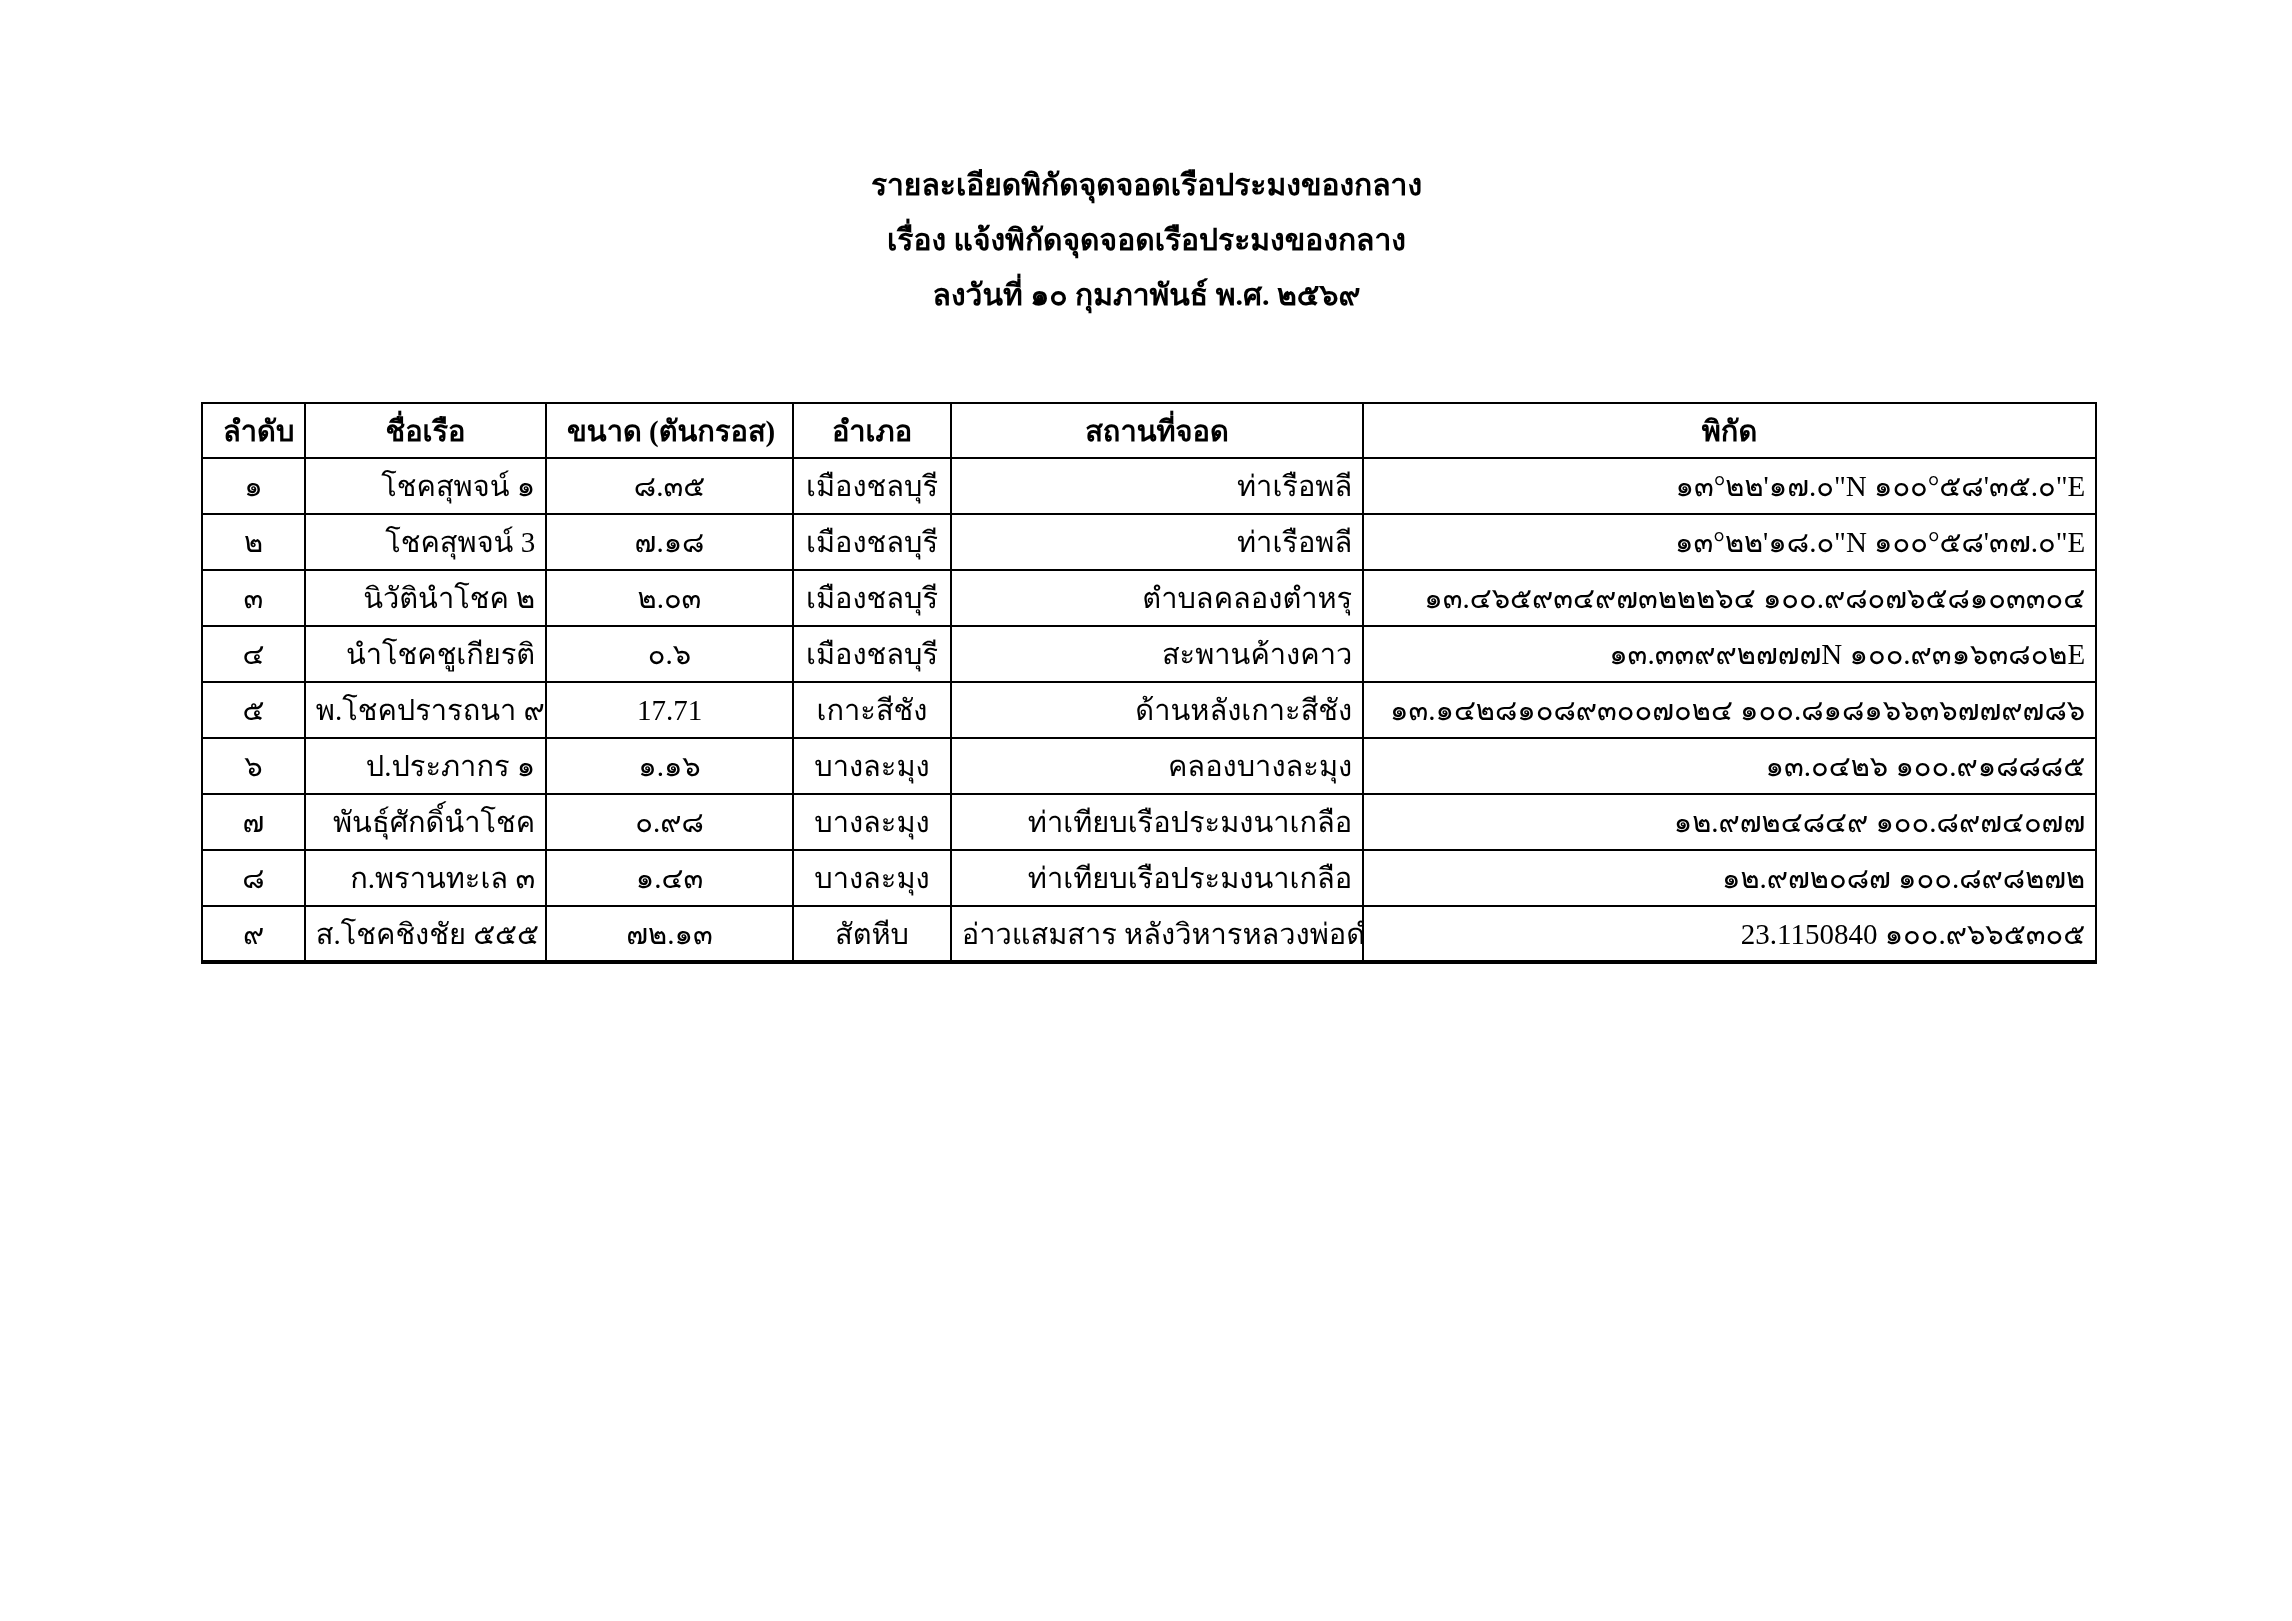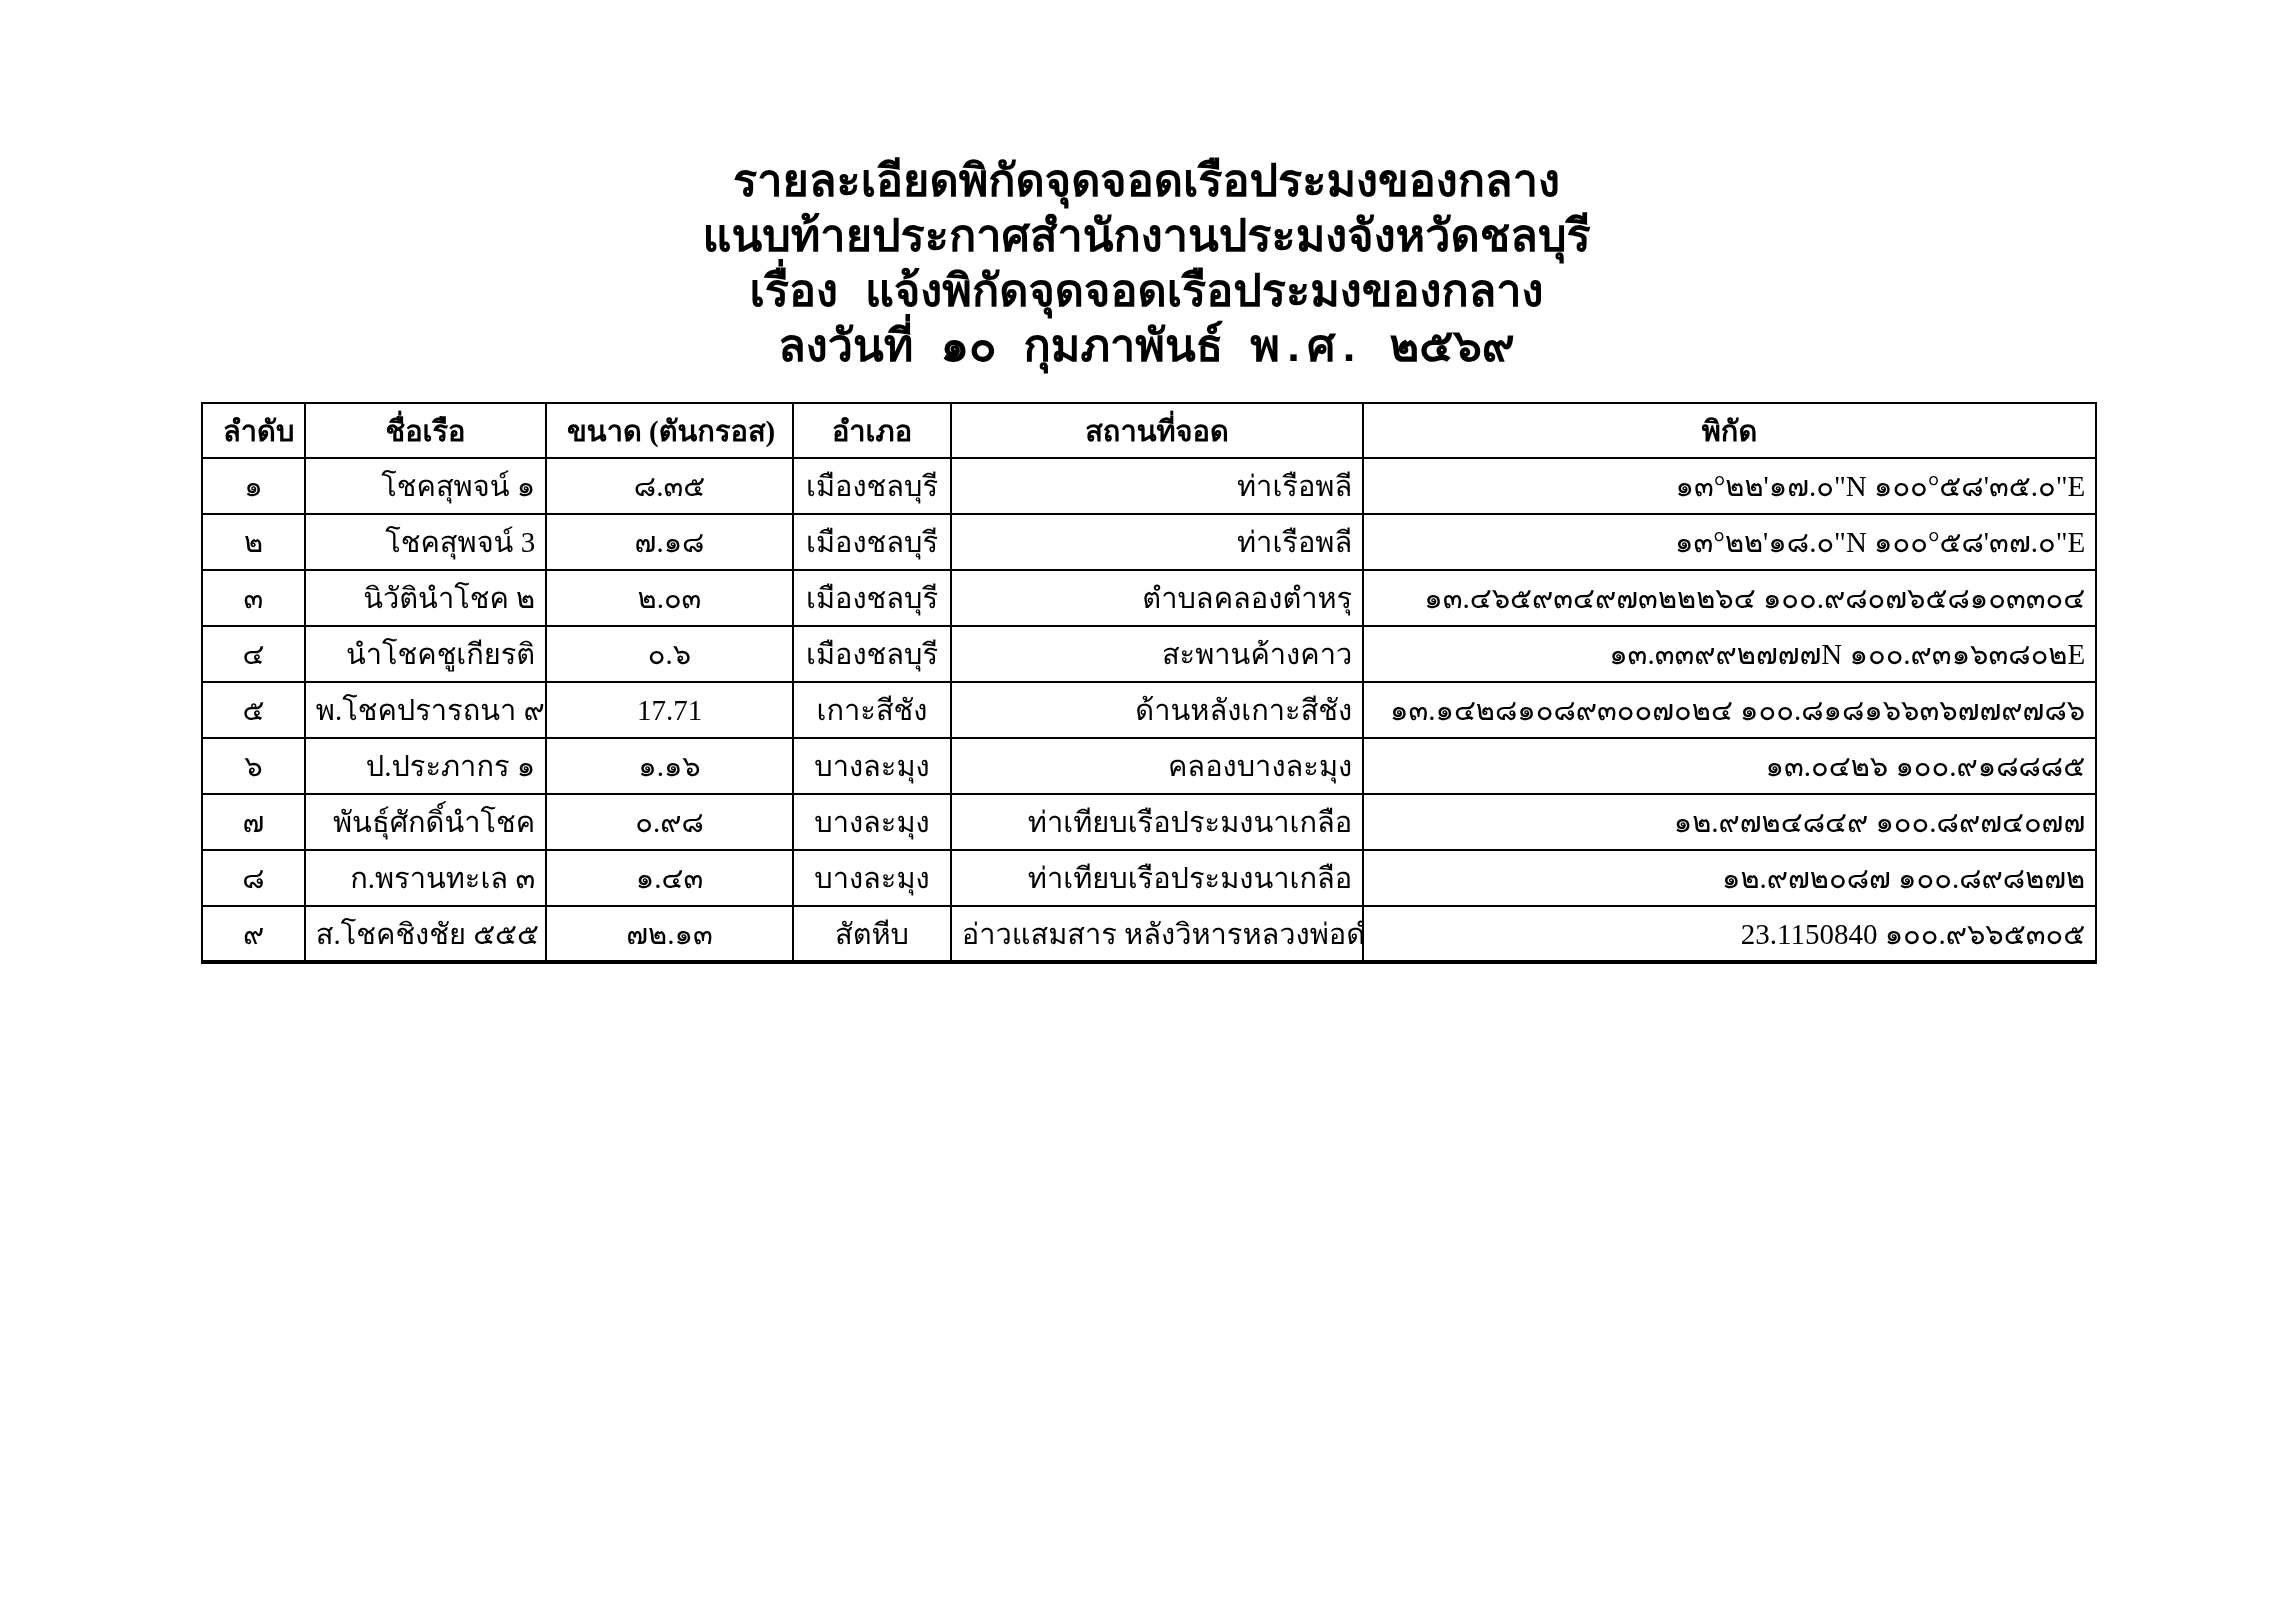--- a/index.html
+++ b/index.html
@@ -14,25 +14,24 @@
     overflow: hidden;
   }
   .title-block {
     position: absolute;
     top: 157px;
     left: 0;
     width: 100%;
     text-align: center;
   }
   .title-line {
-    font-size: 45px;
+    font-size: 30px;
     font-weight: bold;
     line-height: 55px;
     white-space: nowrap;
-    font-family: Liberation Mono, monospace;
   }
   table.doc-table {
     position: absolute;
     left: 201px;
     top: 402px;
     width: 1894px;
     border-collapse: collapse;
     table-layout: fixed;
     border: 2.9px solid #000000;
     border-bottom-width: 4.9px;
@@ -62,21 +61,20 @@
   col.w-moor  { width: 412px; }
   col.w-coord { width: 733px; }
 </style>
 </head>
 <body>
 
 <div class="page">
 
   <div class="title-block">
     <div class="title-line">รายละเอียดพิกัดจุดจอดเรือประมงของกลาง</div>
-    <div class="title-line">แนบท้ายประกาศสำนักงานประมงจังหวัดชลบุรี</div>
     <div class="title-line">เรื่อง แจ้งพิกัดจุดจอดเรือประมงของกลาง</div>
     <div class="title-line">ลงวันที่ ๑๐ กุมภาพันธ์ พ.ศ. ๒๕๖๙</div>
   </div>
 
   <table class="doc-table">
     <colgroup>
       <col class="w-no">
         <col class="w-name">
         <col class="w-size">
       <col class="w-dist">

